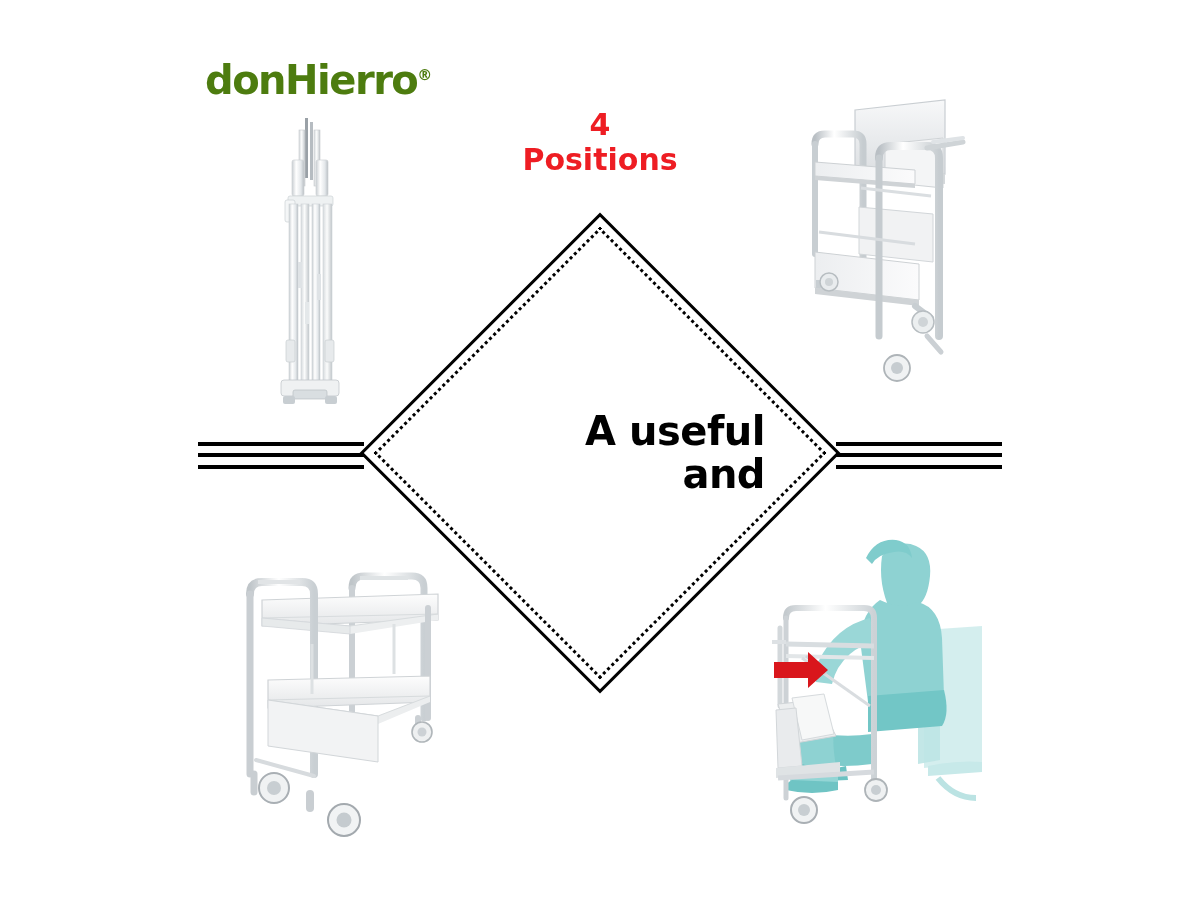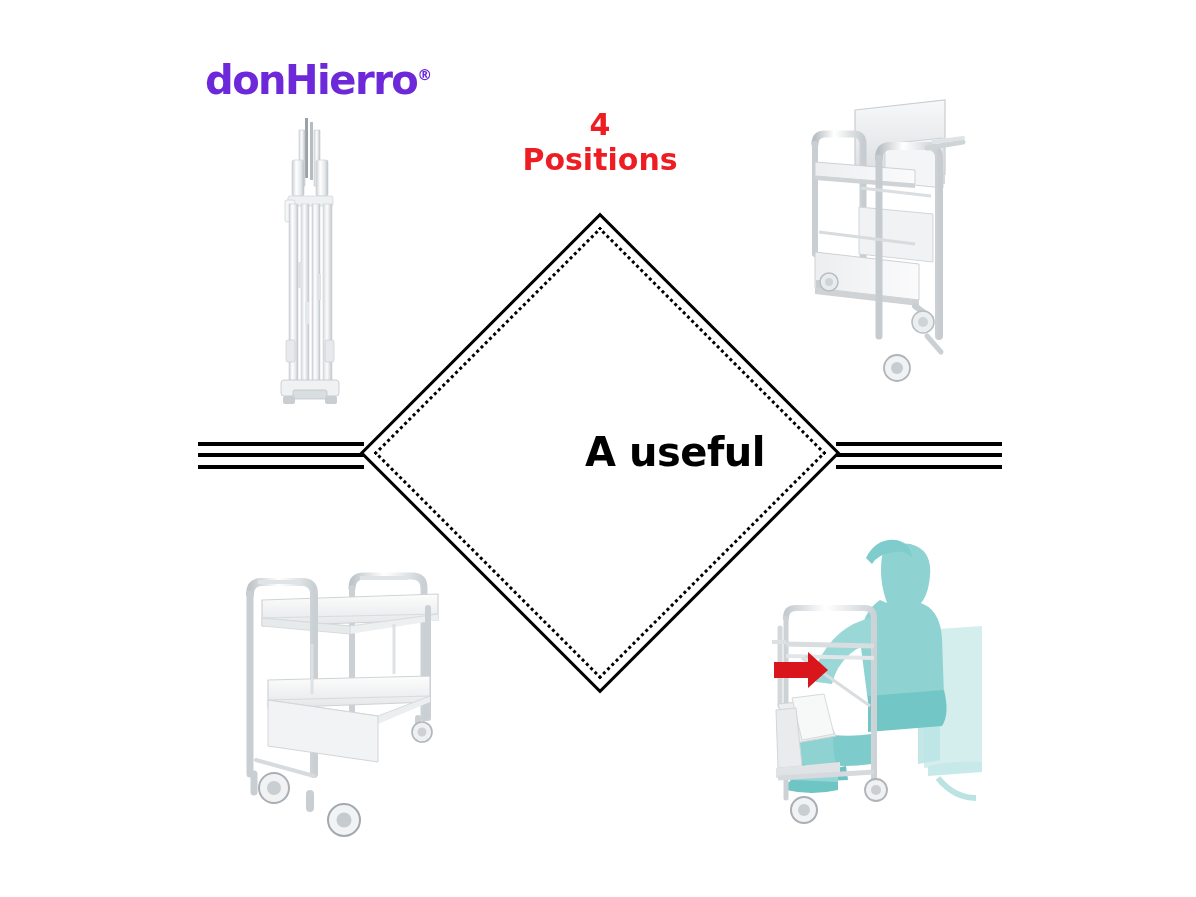--- a/index.html
+++ b/index.html
@@ -20,21 +20,21 @@
 
   
   #brand-logo {
     position: absolute;
     left: 205px;
     top: 60px;
     font-family: "DejaVu Sans", sans-serif;
     font-weight: bold;
     font-size: 40px;
     letter-spacing: -1.5px;
-    color: #6d28d9;
+    color: #4d7c0f;
     white-space: nowrap;
     line-height: 1;
   }
   #brand-logo .reg {
     font-size: 15px;
     vertical-align: super;
     letter-spacing: 0;
   }
 
   
@@ -147,20 +147,21 @@
     <div class="rule r1"></div>
     <div class="rule r2"></div>
     <div class="rule r3"></div>
   </div>
 
   <div id="diamond-wrap">
     <div id="diamond-outer"></div>
     <div id="diamond-inner"></div>
     <div id="diamond-text">
       <div>A useful</div>
+      <div>and</div>
     </div>
   </div>
 
   <div id="photo-folded" class="photo">
     <svg viewBox="0 0 110 300" xmlns="http://www.w3.org/2000/svg">
       <defs>
         <linearGradient id="tube1" x1="0" y1="0" x2="1" y2="0">
           <stop offset="0%" stop-color="#c9ced2"></stop>
           <stop offset="35%" stop-color="#ffffff"></stop>
           <stop offset="75%" stop-color="#e3e7ea"></stop>

